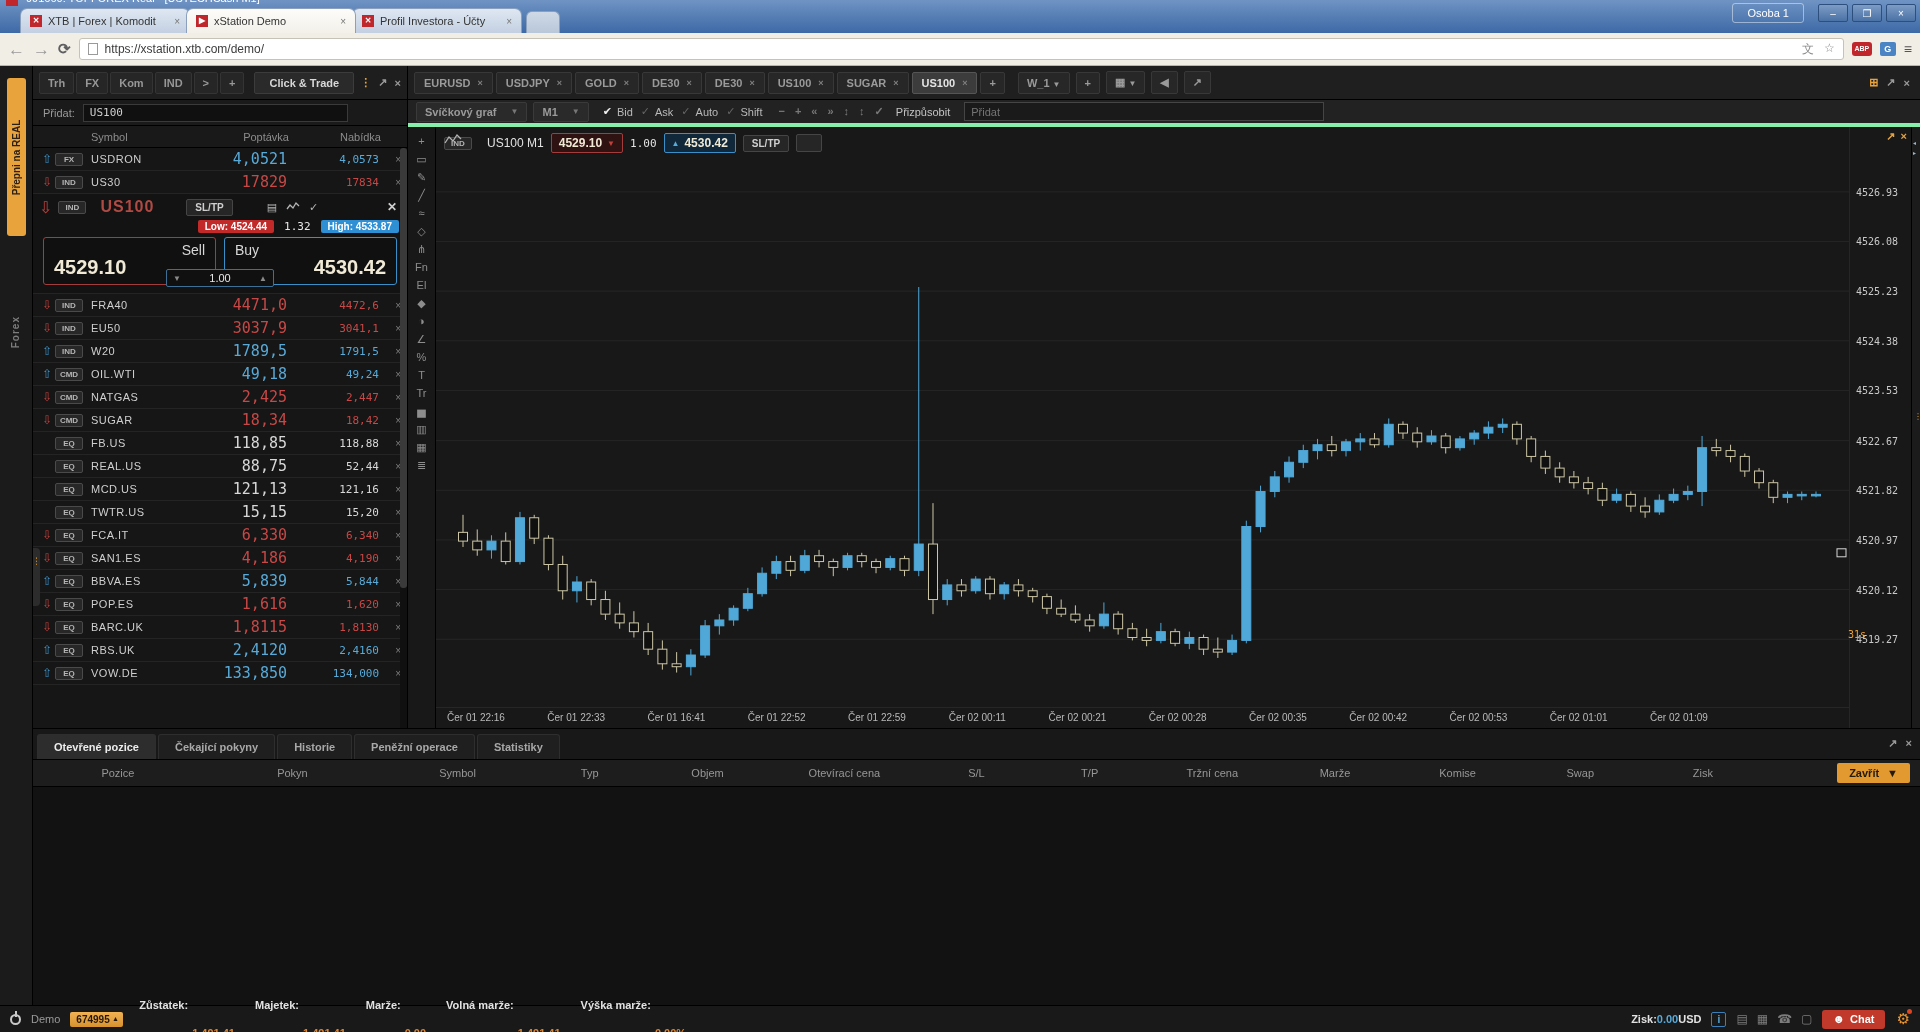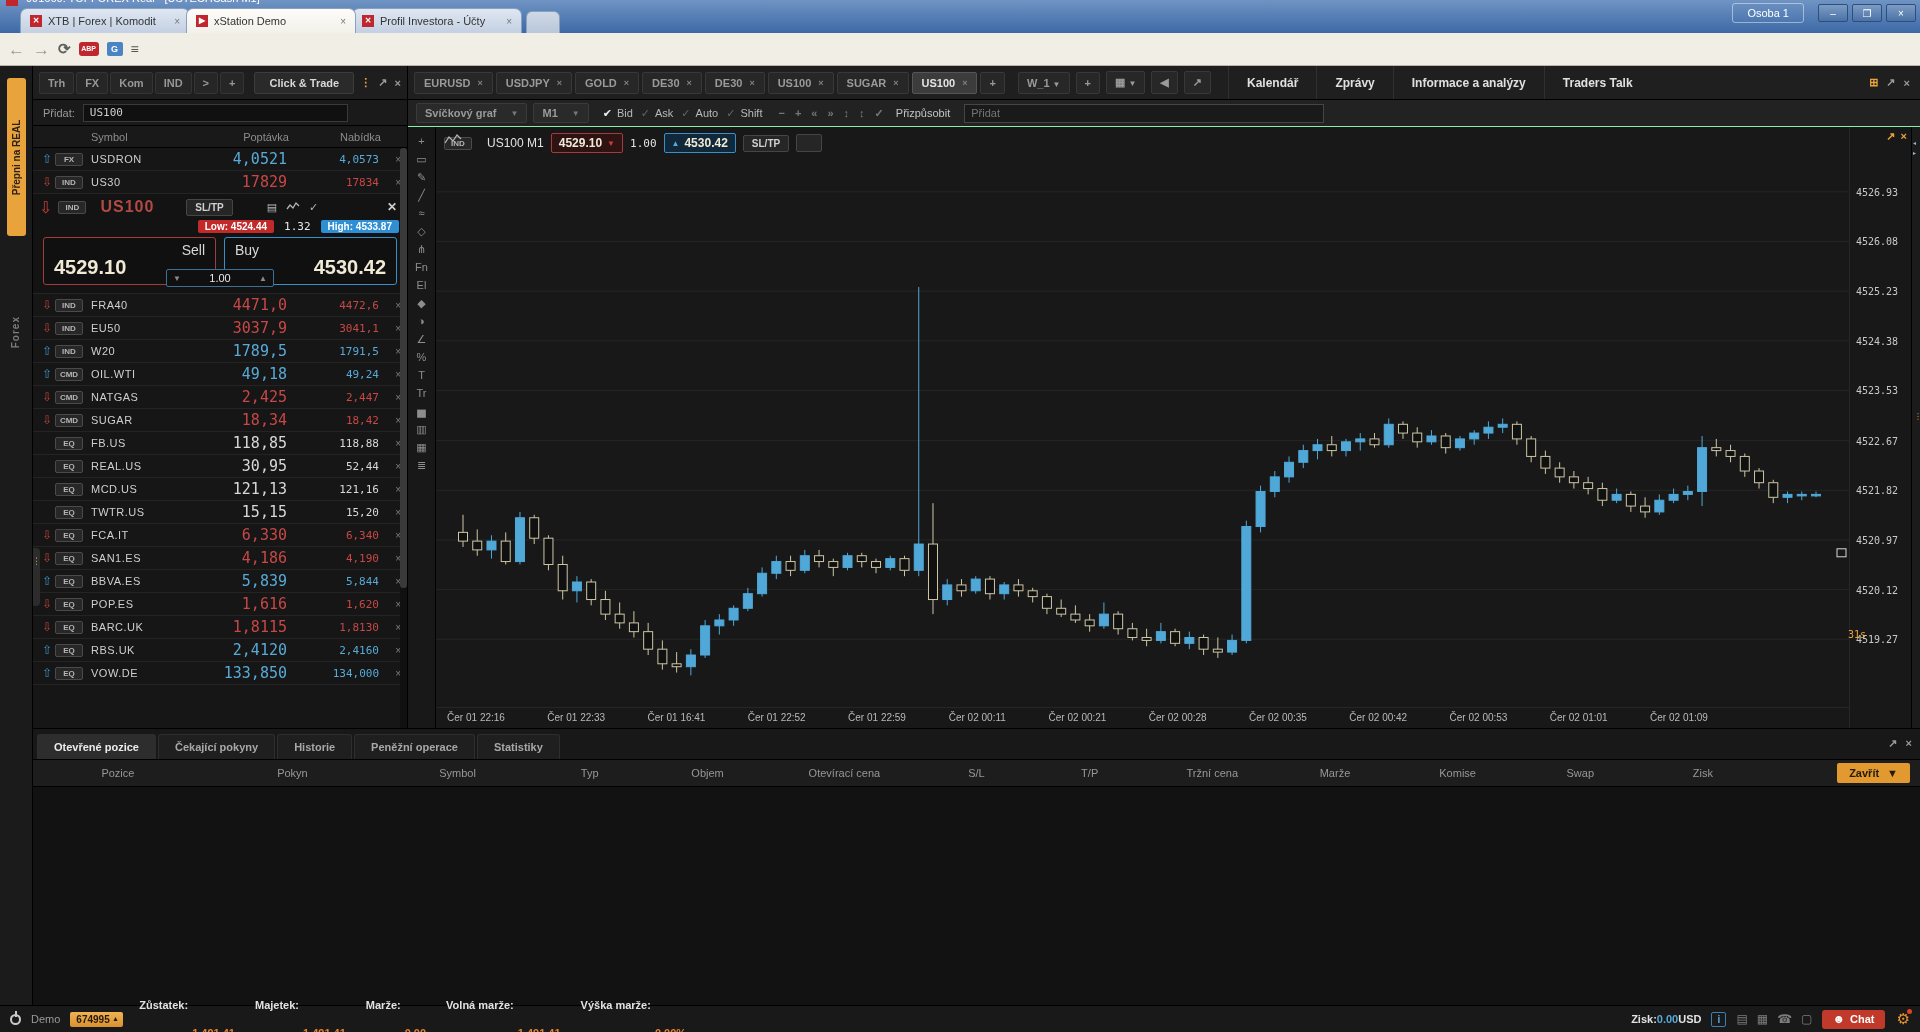--- a/index.html
+++ b/index.html
@@ -128,21 +128,21 @@
   .itab.active { background:#3c3c3c; color:#e4e4e4; border-color:#555; }
   .itab .x { font-size:9px; color:#808080; }
   .tbtn { padding:4px 8px; margin-right:3px; background:#272727; border:1px solid #383838; border-radius:2px;
     font-size:11px; font-weight:bold; color:#9a9a9a; }
   .tf-group { display:flex; align-items:center; margin-left:10px; gap:3px; }
   .menu { display:flex; align-items:stretch; height:100%; margin-left:14px; }
   .mitem { display:flex; align-items:center; padding:0 18px; border-left:1px solid #303030;
     font-size:12px; font-weight:bold; color:#e0e0e0; }
   .t1-right { margin-left:auto; display:flex; gap:8px; align-items:center; padding-right:4px; }
 
-  .toolbar2 { height:27px; background:#222; border-bottom:1px solid #86efac; display:flex;
+  .toolbar2 { height:27px; background:#222; border-bottom:4px solid #86efac; display:flex;
     align-items:center; padding:0 8px; gap:6px; }
   .ddown { display:flex; align-items:center; gap:14px; padding:3px 8px; background:#2a2a2a;
     border:1px solid #3a3a3a; border-radius:2px; font-size:11px; color:#9a9a9a; font-weight:bold; }
   .ddown .car { font-size:8px; color:#777; }
   .tgl { display:flex; align-items:center; gap:5px; margin-left:8px; font-size:11px; color:#b9b9b9; }
   .tgl .ck { font-size:11px; color:#666; }
   .tgl.on .ck { color:#efefef; }
   .t2glyphs { display:flex; gap:10px; margin-left:10px; color:#787878; font-size:11px; font-weight:bold; }
   .fitlbl { margin-left:6px; font-size:11px; color:#c4c4c4; }
   .addind { width:360px; height:19px; margin-left:8px; background:#1a1a1a; border:1px solid #454545;
@@ -247,20 +247,28 @@
     <span class="profile">Osoba 1</span>
     <span class="wbtn">–</span>
     <span class="wbtn">❐</span>
     <span class="wbtn">×</span>
   </div>
 </div>
 <div class="navbar">
   <span class="navarrow">←</span>
   <span class="navarrow">→</span>
   <span class="reload">⟳</span>
+  <div class="urlbox">
+    <span class="pageico"></span>
+    <span class="url">https://xstation.xtb.com/demo/</span>
+    <div class="urlright">
+      <span>文</span>
+      <span>☆</span>
+    </div>
+  </div>
   <span class="abp">ABP</span>
   <span class="gtr">G</span>
   <span class="hamb">≡</span>
 </div>
 
 <div class="app">
   <div class="edge-left">
     <div class="vtab-real">
         <span>Přepni na REAL</span>
       </div>
@@ -407,21 +415,21 @@
                 <span class="badge">EQ</span>
                 <span class="sym">FB.US</span>
                 <span class="px mono p-flat">118,85</span>
                 <span class="px2 mono p-flat">118,88</span>
                 <span class="rx">×</span>
               </div>
               <div class="wrow">
                 <span class="arr none"></span>
                 <span class="badge">EQ</span>
                 <span class="sym">REAL.US</span>
-                <span class="px mono p-flat">30,95</span>
+                <span class="px mono p-flat">88,75</span>
                 <span class="px2 mono p-flat">52,44</span>
                 <span class="rx">×</span>
               </div>
               <div class="wrow">
                 <span class="arr none"></span>
                 <span class="badge">EQ</span>
                 <span class="sym">MCD.US</span>
                 <span class="px mono p-flat">121,13</span>
                 <span class="px2 mono p-flat">121,16</span>
                 <span class="rx">×</span>
@@ -535,26 +543,20 @@
               </span>
             </div>
           <span class="tbtn">+</span>
           <div class="tf-group">
             <span class="tbtn"><span>W_1</span> <span style="font-size:8px;">▼</span></span>
             <span class="tbtn">+</span>
             <span class="tbtn">▦ <span style="font-size:8px;">▼</span></span>
             <span class="tbtn">◀</span>
             <span class="tbtn">↗</span>
           </div>
-          <div class="menu" id="chartmenu">
-              <span class="mitem">Kalendář</span>
-              <span class="mitem">Zprávy</span>
-              <span class="mitem">Informace a analýzy</span>
-              <span class="mitem">Traders Talk</span>
-            </div>
           <div class="t1-right" id="t1-right">
               <span class="ic-org">⊞</span>
               <span class="ic-gry">↗</span>
               <span class="ic-gry">×</span>
             </div>
         </div>
 
         <div class="toolbar2">
           <span class="ddown">
               <span>Svíčkový graf</span>

